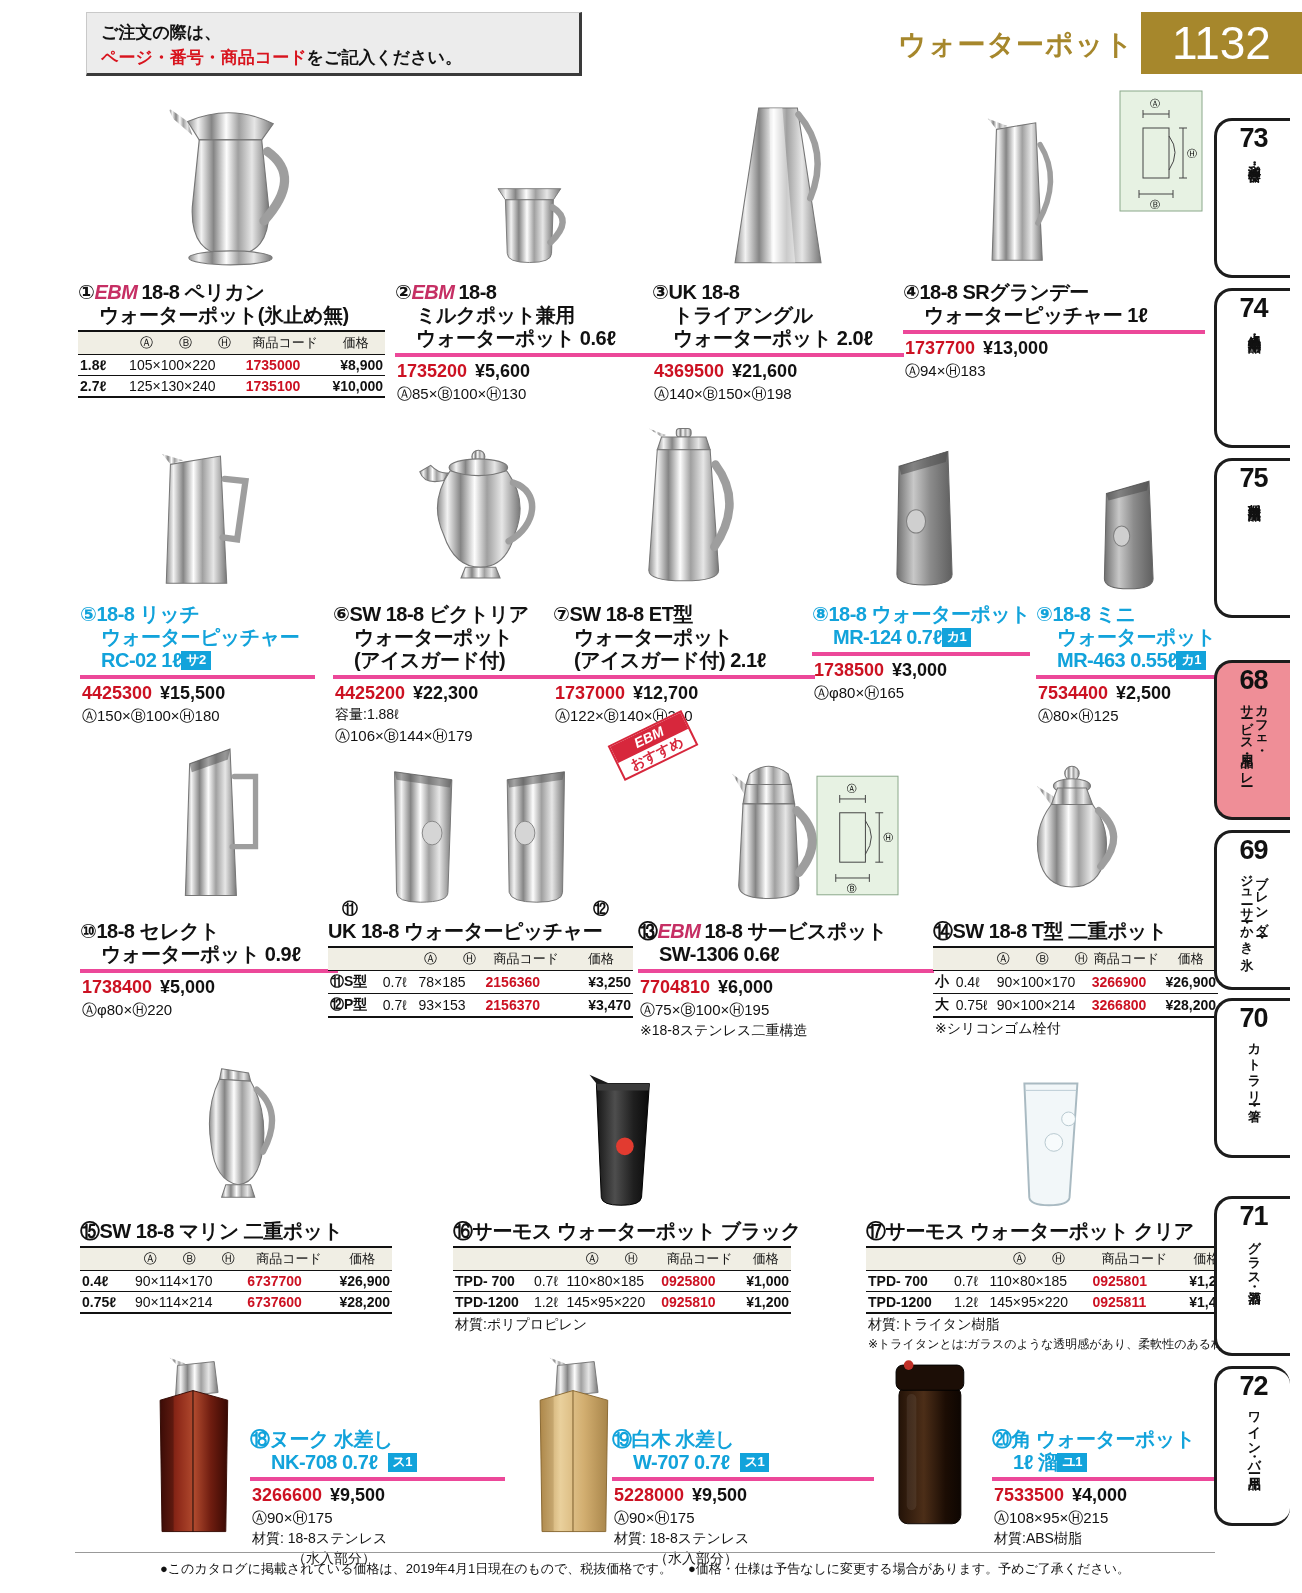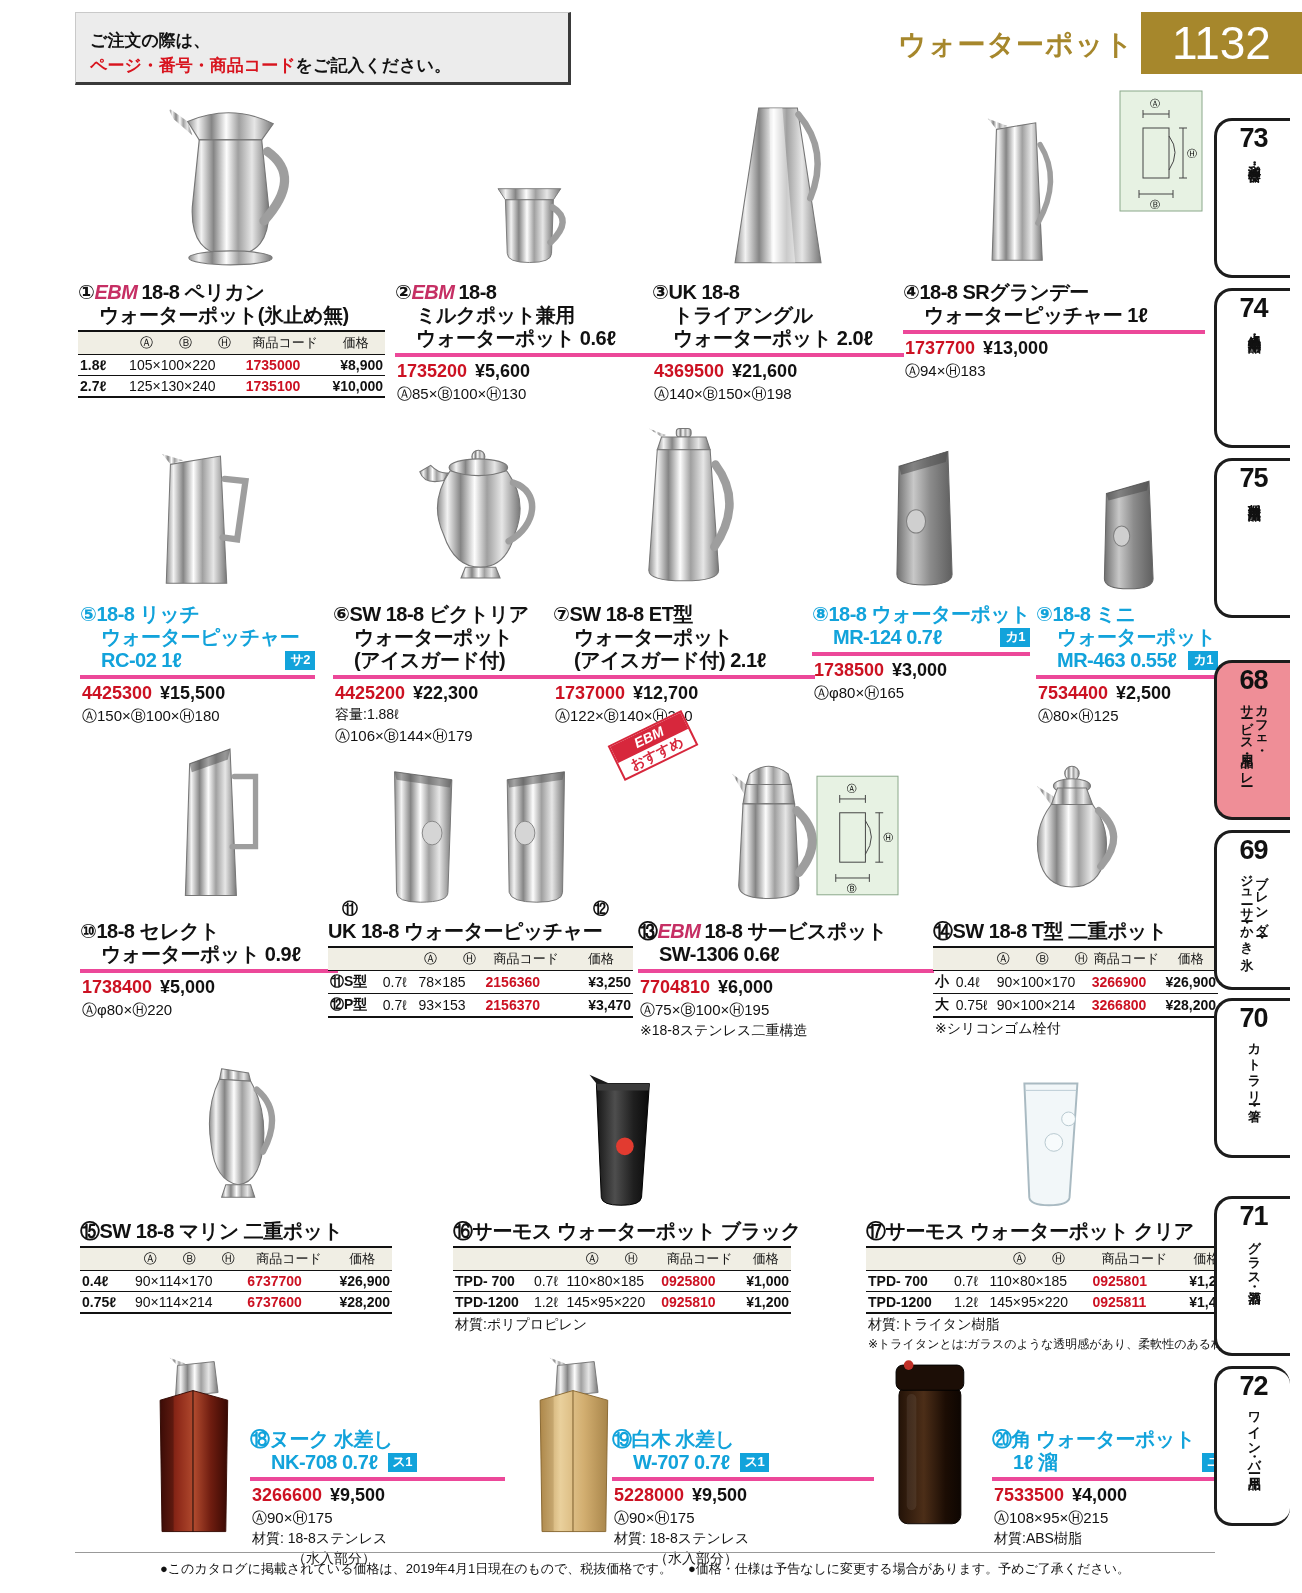--- a/index.html
+++ b/index.html
@@ -1,35 +1,35 @@
 <!DOCTYPE html>
 <html><head>
 <meta charset="utf-8">
 <style>
   html,body{margin:0;padding:0;background:#fff;}
   .page{position:relative;width:1302px;height:1593px;background:#fff;overflow:hidden;
         font-family:"Liberation Sans","DejaVu Sans",sans-serif;color:#111;}
   
-  .hdr-box{position:absolute;left:75px;top:12px;width:496px;height:73px;background:#ececec;
+  .hdr-box{position:absolute;left:86px;top:12px;width:496px;height:64px;background:#ececec;
            border:1px solid #c9c9c9;border-right:3px solid #3a3a3a;border-bottom:3px solid #3a3a3a;
-           padding:16px 14px;box-sizing:border-box;font-size:17px;font-weight:bold;line-height:1.45;}
+           padding:8px 14px;box-sizing:border-box;font-size:17px;font-weight:bold;line-height:1.45;}
   .red{color:#d8141e;}
   .cat-title{position:absolute;top:26px;right:168px;font-size:28px;font-weight:bold;color:#a6872c;letter-spacing:1px;}
   .pagenum{position:absolute;top:12px;right:0;width:161px;height:62px;background:#a6872c;color:#fff;
            font-size:46px;font-weight:normal;display:flex;align-items:center;justify-content:center;}
   
   .cell{position:absolute;}
   .img{display:flex;align-items:flex-end;justify-content:center;position:relative;}
   .img.left{justify-content:flex-start;}
   .ptitle{font-size:20px;font-weight:bold;line-height:1.15;letter-spacing:-0.5px;white-space:nowrap;}
   .ind{padding-left:21px;display:block;}
   .ul{border-bottom:4px solid #ec4899;padding-bottom:3px;}
   .blue{color:#12a3db;}
   .brand{color:#c62f64;font-style:italic;margin-right:4px;}
-  .tline{display:flex;justify-content:space-between;align-items:center;}
+  .tline{display:flex;justify-content:flex-start;align-items:center;}
   .tline.start{justify-content:flex-start;gap:10px;}
   .badge{background:#12a3db;color:#fff;font-size:13px;font-weight:bold;padding:1px 5px;line-height:1.25;flex:none;}
   .cp{display:flex;gap:8px;font-size:18px;font-weight:bold;padding:4px 2px 0;}
   .code{color:#cc1122;}
   .dims{font-size:15px;padding:3px 2px 0;}
   .note{font-size:14px;padding:2px 2px 0;}
   .note.small{font-size:12px;white-space:nowrap;}
   table.spec{width:100%;border-collapse:collapse;margin-top:3px;}
   .spec th{background:#f0eee4;font-weight:normal;font-size:13px;border-top:2px solid #111;
            border-bottom:1px solid #111;padding:2px 2px;text-align:center;white-space:nowrap;}

